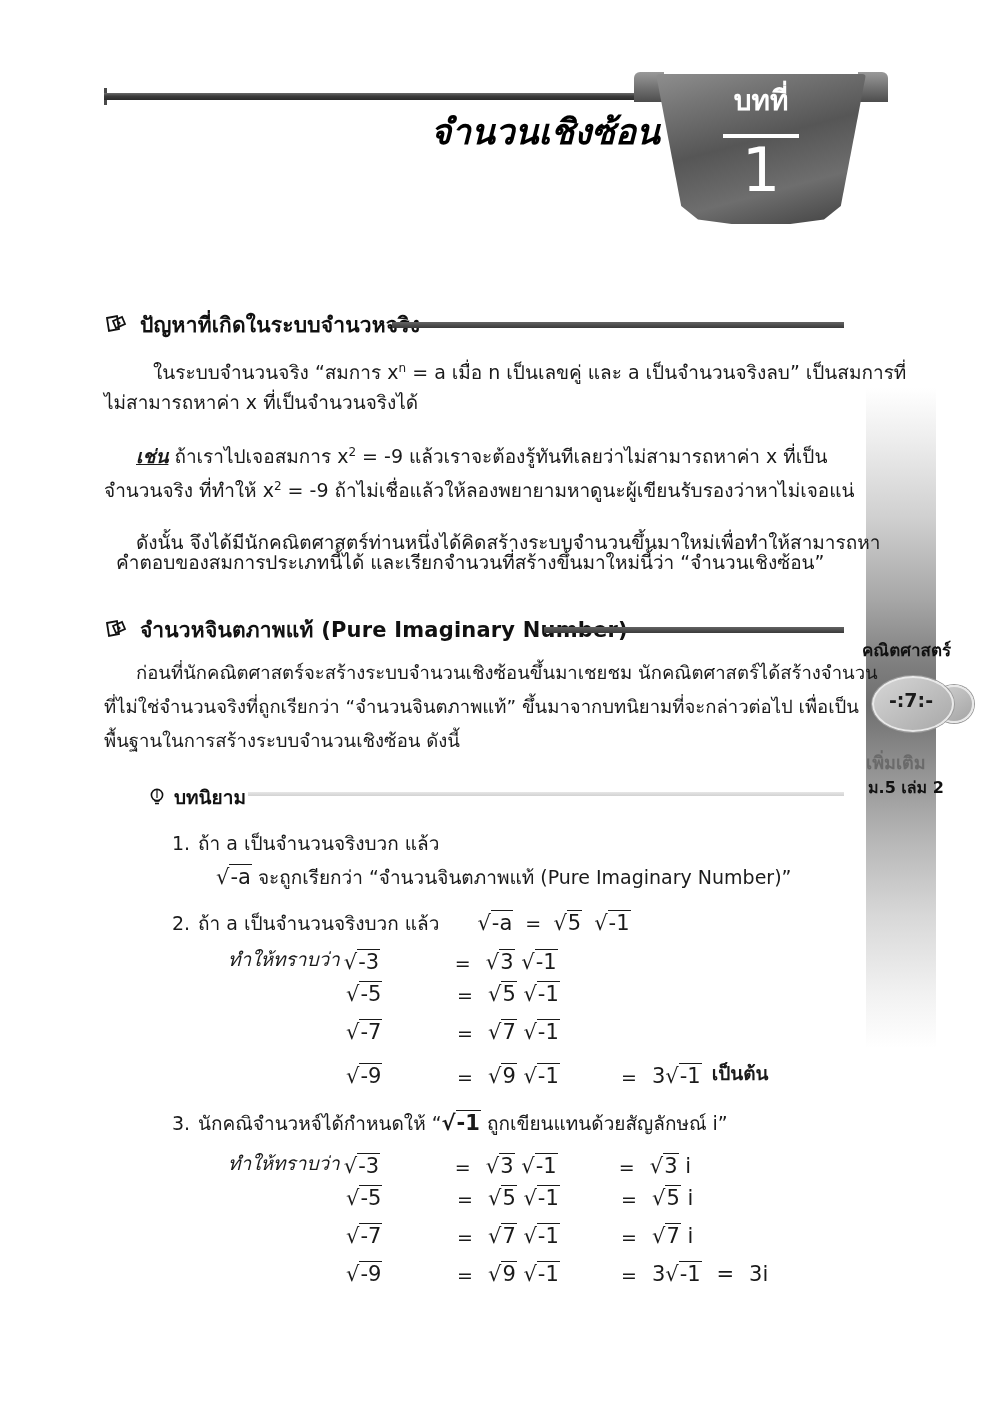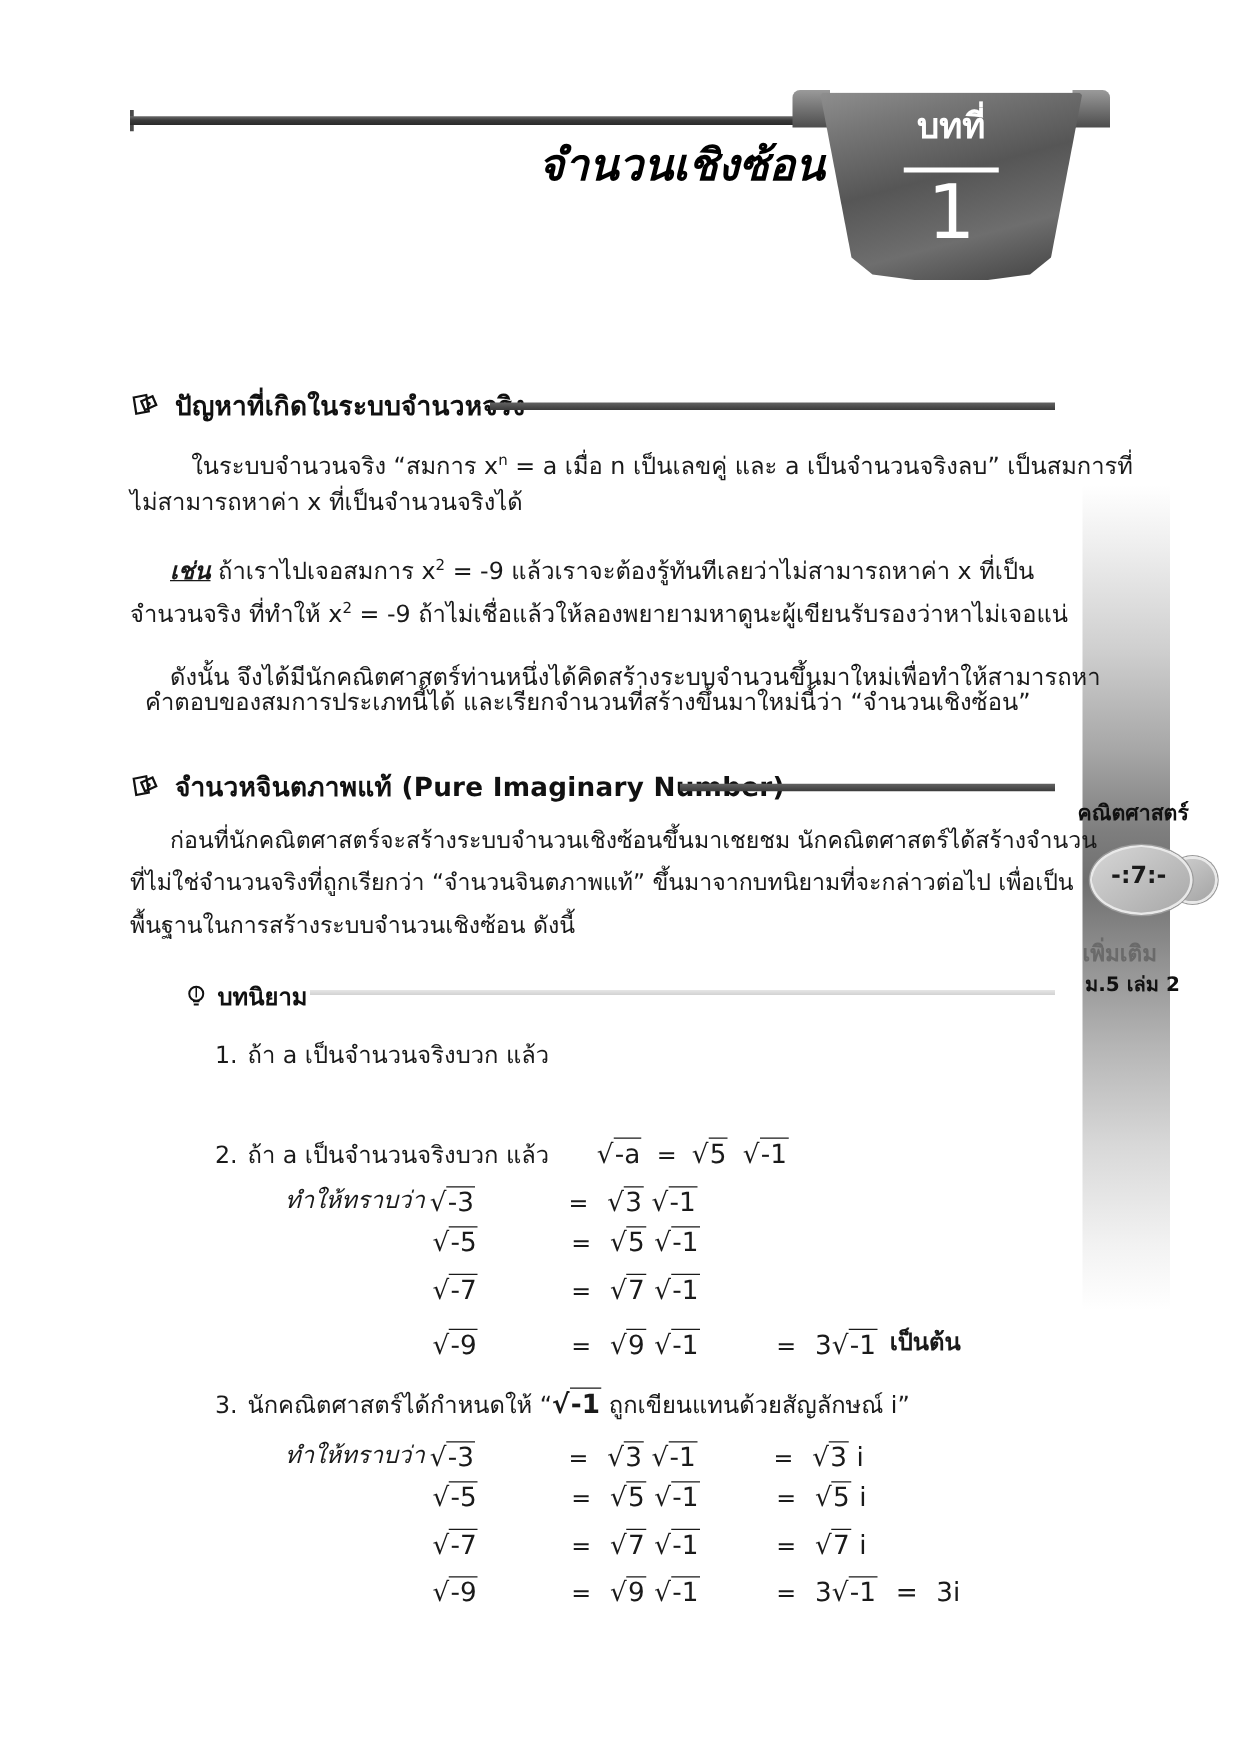--- a/index.html
+++ b/index.html
@@ -235,20 +235,24 @@
         <path d="M9 3 L9 11" stroke="#111" stroke-width="1.2"></path>
       </svg>
     </span>
     <span class="def-title">บทนิยาม</span>
   </div>
   <div class="def-rule" style="left:248px;top:792px;width:596px;"></div>
 
   <div class="item" style="left:172px;top:828px;">
     <span class="num">1.</span><span>ถ้า a เป็นจำนวนจริงบวก แล้ว</span>
   </div>
+  <div class="item" style="left:216px;top:862px;">
+    <span class="sq rad">√<span class="ovl">-a</span></span>
+    <span>จะถูกเรียกว่า </span><span class="b">“จำนวนจินตภาพแท้ (Pure Imaginary Number)”</span>
+  </div>
 
   <div class="item" style="left:172px;top:908px;">
     <span class="num">2.</span><span>ถ้า a เป็นจำนวนจริงบวก แล้ว</span>
     <span style="display:inline-block;width:26px;"></span>
     <span class="sq rad">√<span class="ovl">-a</span></span>
     <span style="display:inline-block;width:28px;text-align:center;">=</span>
     <span class="sq rad">√<span class="ovl">5</span></span>
     <span class="sq rad" style="margin-left:6px;">√<span class="ovl">-1</span></span>
   </div>
 
@@ -271,21 +275,21 @@
   <div class="eqrow" style="left:346px;top:1058px;">
     <span class="c1 rad">√<span class="ovl">-9</span></span>
     <span class="c2">=</span>
     <span class="c3 rad">√<span class="ovl">9</span>&nbsp;√<span class="ovl">-1</span></span>
     <span class="c4">=</span>
     <span class="rad">3√<span class="ovl">-1</span></span>
     <span style="margin-left:10px;font-weight:700;">เป็นต้น</span>
   </div>
 
   <div class="item" style="left:172px;top:1108px;">
-    <span class="num">3.</span><span>นักคณิตศาสตร์ได้กำหนดให้ </span><span>“</span><span class="rad" style="font-weight:700;">√<span class="ovl">-1</span></span><span> ถูกเขียนแทนด้วยสัญลักษณ์ i”</span>
+    <span class="num">3.</span><span>นักคณิจำนวหจ์ได้กำหนดให้ </span><span>“</span><span class="rad" style="font-weight:700;">√<span class="ovl">-1</span></span><span> ถูกเขียนแทนด้วยสัญลักษณ์ i”</span>
   </div>
 
   <div class="eqrow" style="left:228px;top:1148px;">
     <span class="lbl">ทำให้ทราบว่า</span>
     <span class="c1 rad">√<span class="ovl">-3</span></span>
     <span class="c2">=</span>
     <span class="c3 rad">√<span class="ovl">3</span>&nbsp;√<span class="ovl">-1</span></span>
     <span class="c4">=</span>
     <span class="c5 rad">√<span class="ovl">3</span> i</span>
   </div>

